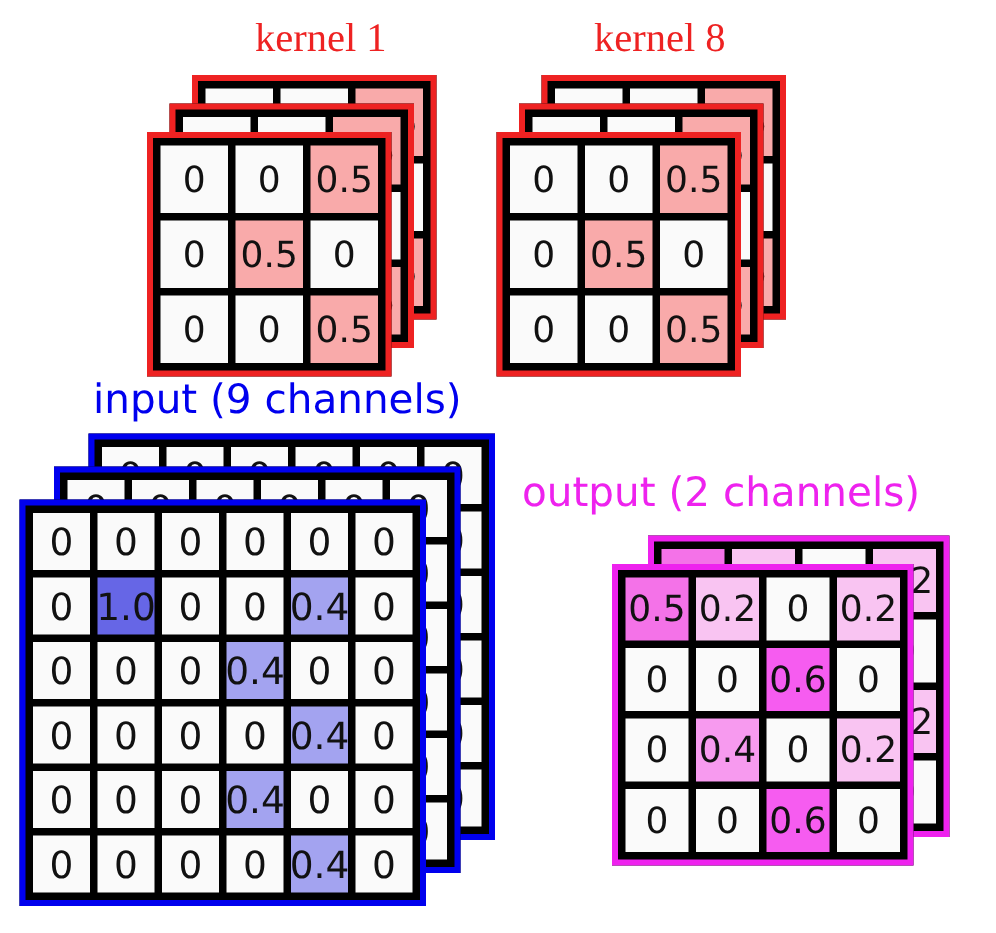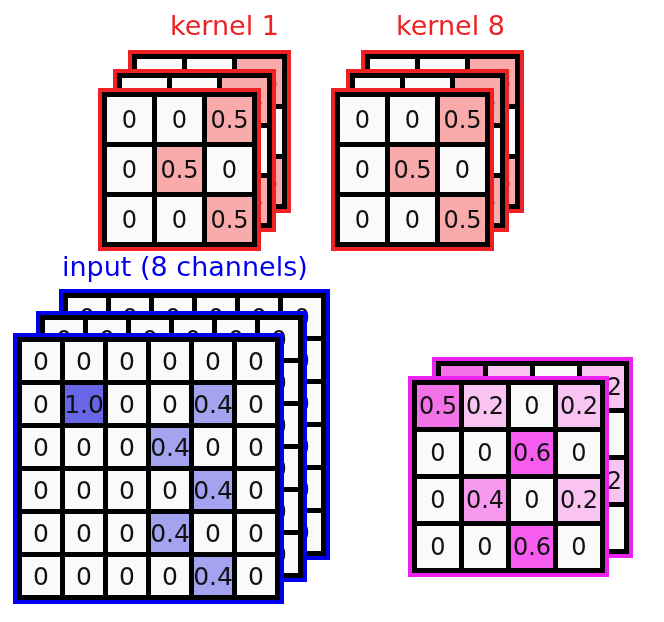--- a/index.html
+++ b/index.html
@@ -13,21 +13,21 @@
   .canvas{position:absolute;left:0;top:0;width:664px;height:622px;}
 
   .title{
     position:absolute;
     font-size:27px;
     font-weight:400;
     white-space:nowrap;
     letter-spacing:0px;
     line-height:1;
   }
-  .title.k{color:#ee2222;}
+  .title.k{color:#ee2222;font-family:Liberation Serif, serif;}
   .title.in{color:#0000ee;}
   .title.out{color:#ee22ee;}
 
   
   .stack{position:absolute;}
 
   .grid{
     position:absolute;
     display:grid;
     background:#000000;
@@ -123,21 +123,21 @@
         <div class="cell" style="background: rgb(249, 170, 170);">0.5</div>
         <div class="cell" style="background: rgb(250, 250, 250);">0</div>
         <div class="cell" style="background: rgb(249, 170, 170);">0.5</div>
         <div class="cell" style="background: rgb(250, 250, 250);">0</div>
         <div class="cell" style="background: rgb(250, 250, 250);">0</div>
         <div class="cell" style="background: rgb(250, 250, 250);">0</div>
         <div class="cell" style="background: rgb(249, 170, 170);">0.5</div>
       </div>
     </div>
 
-  <div class="title in" style="left:62px;top:253px;">input (8 channels)</div>
+  <div class="title in" style="left:62px;top:253px;">input (9 channels)</div>
   <div class="stack" id="input-stack" style="left:0;top:0;">
       <div class="grid in" style="left: 59px; top: 289px; z-index: 11; grid-template-columns: repeat(6, 38px); grid-template-rows: repeat(6, 38px); gap: 5px; padding: 5px;">
         <div class="cell" style="background: rgb(250, 250, 250);">0</div>
         <div class="cell" style="background: rgb(250, 250, 250);">0</div>
         <div class="cell" style="background: rgb(250, 250, 250);">0</div>
         <div class="cell" style="background: rgb(250, 250, 250);">0</div>
         <div class="cell" style="background: rgb(250, 250, 250);">0</div>
         <div class="cell" style="background: rgb(250, 250, 250);">0</div>
         <div class="cell" style="background: rgb(250, 250, 250);">0</div>
         <div class="cell" style="background: rgb(102, 102, 230);">1.0</div>
@@ -241,20 +241,21 @@
         <div class="cell" style="background: rgb(250, 250, 250);">0</div>
         <div class="cell" style="background: rgb(250, 250, 250);">0</div>
         <div class="cell" style="background: rgb(250, 250, 250);">0</div>
         <div class="cell" style="background: rgb(250, 250, 250);">0</div>
         <div class="cell" style="background: rgb(250, 250, 250);">0</div>
         <div class="cell" style="background: rgb(163, 163, 240);">0.4</div>
         <div class="cell" style="background: rgb(250, 250, 250);">0</div>
       </div>
     </div>
 
+  <div class="title out" style="left:348px;top:315px;">output (2 channels)</div>
   <div class="stack" id="output-stack" style="left:0;top:0;">
       <div class="grid out" style="left: 432px; top: 357px; z-index: 11; grid-template-columns: repeat(4, 42px); grid-template-rows: repeat(4, 42px); gap: 5px; padding: 5px;">
         <div class="cell" style="background: rgb(244, 114, 232);">0.5</div>
         <div class="cell" style="background: rgb(249, 196, 242);">0.2</div>
         <div class="cell" style="background: rgb(250, 250, 250);">0</div>
         <div class="cell" style="background: rgb(249, 196, 242);">0.2</div>
         <div class="cell" style="background: rgb(250, 250, 250);">0</div>
         <div class="cell" style="background: rgb(250, 250, 250);">0</div>
         <div class="cell" style="background: rgb(246, 92, 240);">0.6</div>
         <div class="cell" style="background: rgb(250, 250, 250);">0</div>

